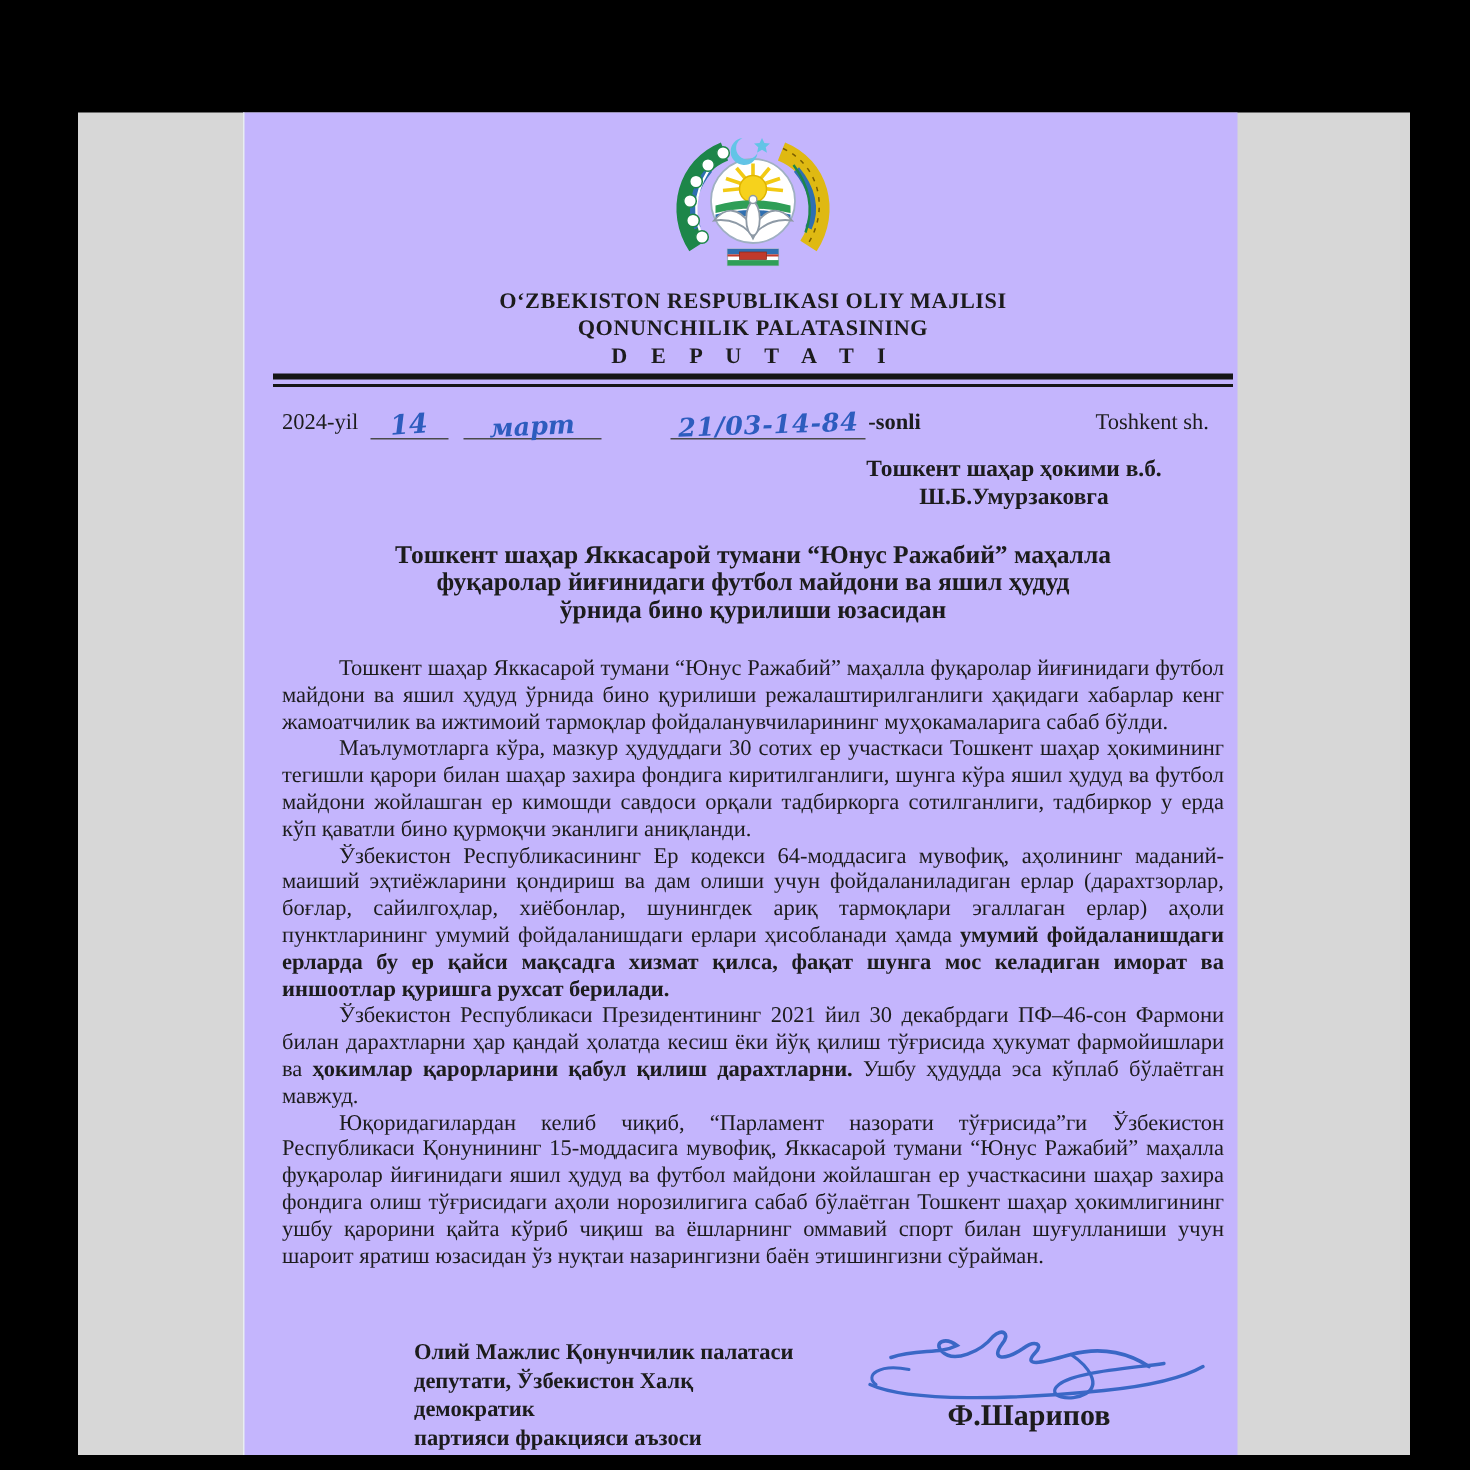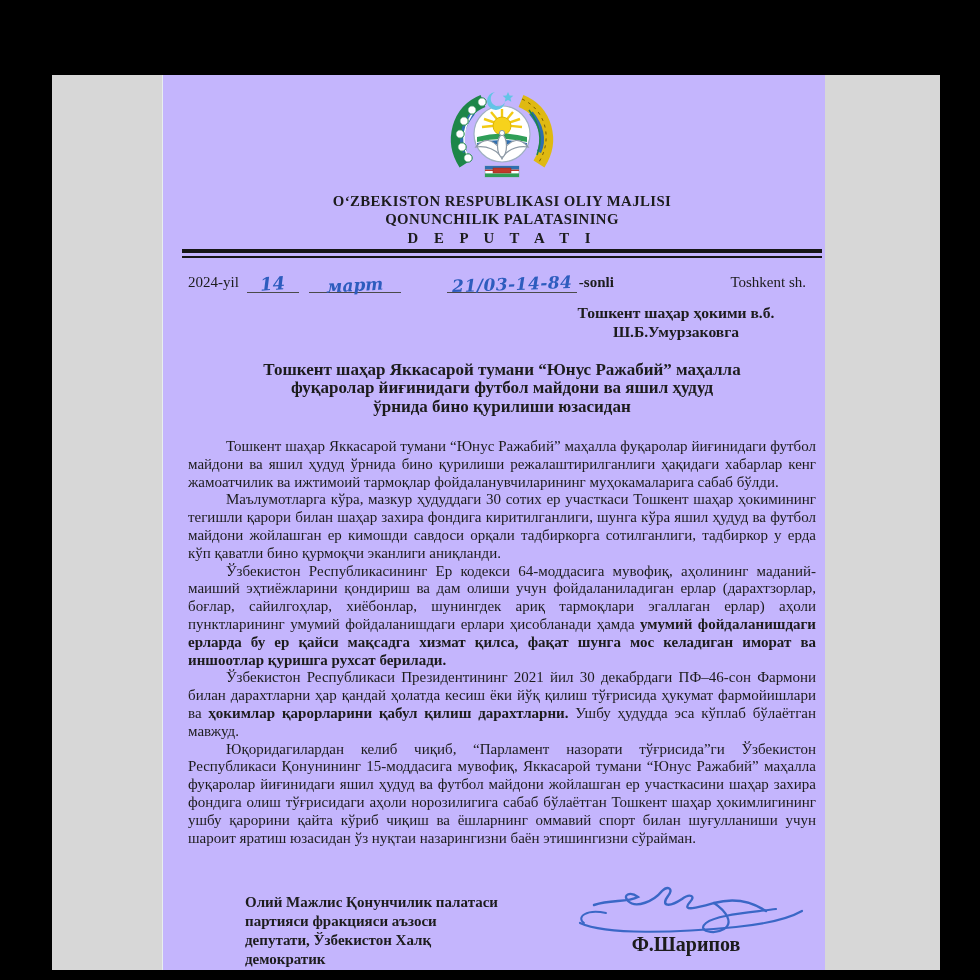--- a/index.html
+++ b/index.html
@@ -41,21 +41,21 @@
 
   .subject{position:absolute;top:286px;left:0;width:628px;text-align:center;
            font-weight:bold;font-size:17px;line-height:18.4px;}
 
   .body-text{position:absolute;top:363px;left:0;width:628px;font-size:15px;line-height:17.8px;
              text-align:justify;}
   .body-text p{margin:0;text-indent:38px;}
   .body-text .b{font-weight:bold;}
 
   .signoff{position:absolute;top:818px;left:0;width:628px;display:flex;}
-  .signoff-left{margin-left:57px;width:270px;font-weight:bold;font-size:15px;line-height:19px;}
+  .signoff-left{margin-left:88px;width:270px;font-weight:bold;font-size:15px;line-height:19px;}
   .signoff-right{position:relative;width:250px;margin-left:auto;margin-right:0;}
   .sig-svg{position:absolute;top:-10px;left:0;}
   .sig-name{position:absolute;top:40px;left:40px;width:160px;text-align:center;
             font-weight:bold;font-size:20px;}
 </style>
 </head>
 <body>
 
 <div class="photo">
   <div class="sheet">
@@ -142,22 +142,22 @@
           <p><span>Тошкент шаҳар Яккасарой тумани “Юнус Ражабий” маҳалла фуқаролар йиғинидаги футбол майдони ва яшил ҳудуд ўрнида бино қурилиши режалаштирилганлиги ҳақидаги хабарлар кенг жамоатчилик ва ижтимоий тармоқлар фойдаланувчиларининг муҳокамаларига сабаб бўлди.</span></p>
           <p><span>Маълумотларга кўра, мазкур ҳудуддаги 30 сотих ер участкаси Тошкент шаҳар ҳокимининг тегишли қарори билан шаҳар захира фондига киритилганлиги, шунга кўра яшил ҳудуд ва футбол майдони жойлашган ер кимошди савдоси орқали тадбиркорга сотилганлиги, тадбиркор у ерда кўп қаватли бино қурмоқчи эканлиги аниқланди.</span></p>
           <p><span>Ўзбекистон Республикасининг Ер кодекси 64-моддасига мувофиқ, аҳолининг маданий-маиший эҳтиёжларини қондириш ва дам олиши учун фойдаланиладиган ерлар (дарахтзорлар, боғлар, сайилгоҳлар, хиёбонлар, шунингдек ариқ тармоқлари эгаллаган ерлар) аҳоли пунктларининг умумий фойдаланишдаги ерлари ҳисобланади ҳамда </span><span class="b">умумий фойдаланишдаги ерларда бу ер қайси мақсадга хизмат қилса, фақат шунга мос келадиган иморат ва иншоотлар қуришга рухсат берилади.</span></p>
           <p><span>Ўзбекистон Республикаси Президентининг 2021 йил 30 декабрдаги ПФ–46-сон Фармони билан дарахтларни ҳар қандай ҳолатда кесиш ёки йўқ қилиш тўғрисида ҳукумат фармойишлари ва </span><span class="b">ҳокимлар қарорларини қабул қилиш дарахтларни.</span><span> Ушбу ҳудудда эса кўплаб бўлаётган мавжуд.</span></p>
           <p><span>Юқоридагилардан келиб чиқиб, “Парламент назорати тўғрисида”ги Ўзбекистон Республикаси Қонунининг 15-моддасига мувофиқ, Яккасарой тумани “Юнус Ражабий” маҳалла фуқаролар йиғинидаги яшил ҳудуд ва футбол майдони жойлашган ер участкасини шаҳар захира фондига олиш тўғрисидаги аҳоли норозилигига сабаб бўлаётган Тошкент шаҳар ҳокимлигининг ушбу қарорини қайта кўриб чиқиш ва ёшларнинг оммавий спорт билан шуғулланиши учун шароит яратиш юзасидан ўз нуқтаи назарингизни баён этишингизни сўрайман.</span></p>
         </div>
 
       <div class="signoff">
         <div class="signoff-left">
           <div>Олий Мажлис Қонунчилик палатаси</div>
+          <div>депутати, Ўзбекистон Халқ демократик</div>
           <div>партияси фракцияси аъзоси</div>
-          <div>депутати, Ўзбекистон Халқ демократик</div>
         </div>
         <div class="signoff-right">
           <svg class="sig-svg" width="250" height="62" viewBox="0 0 250 62">
             <g fill="none" stroke="#3a67c6" stroke-linecap="round">
               <path d="M28 22 C46 16 60 20 72 14 C64 8 56 12 62 18 C70 26 88 18 96 8 C102 2 108 6 102 13 C94 24 104 24 116 16 C124 10 130 13 124 19 C114 30 134 24 148 20 C170 14 188 20 200 28" stroke-width="2.4"></path>
               <path d="M148 20 C160 28 168 40 158 46 C148 52 130 48 140 40 C150 32 180 30 210 26" stroke-width="2.2"></path>
               <path d="M18 40 C10 34 20 26 40 30" stroke-width="2"></path>
               <path d="M14 40 C40 52 110 50 170 44 C200 41 222 36 236 28" stroke-width="2.2"></path>
             </g>
           </svg>

